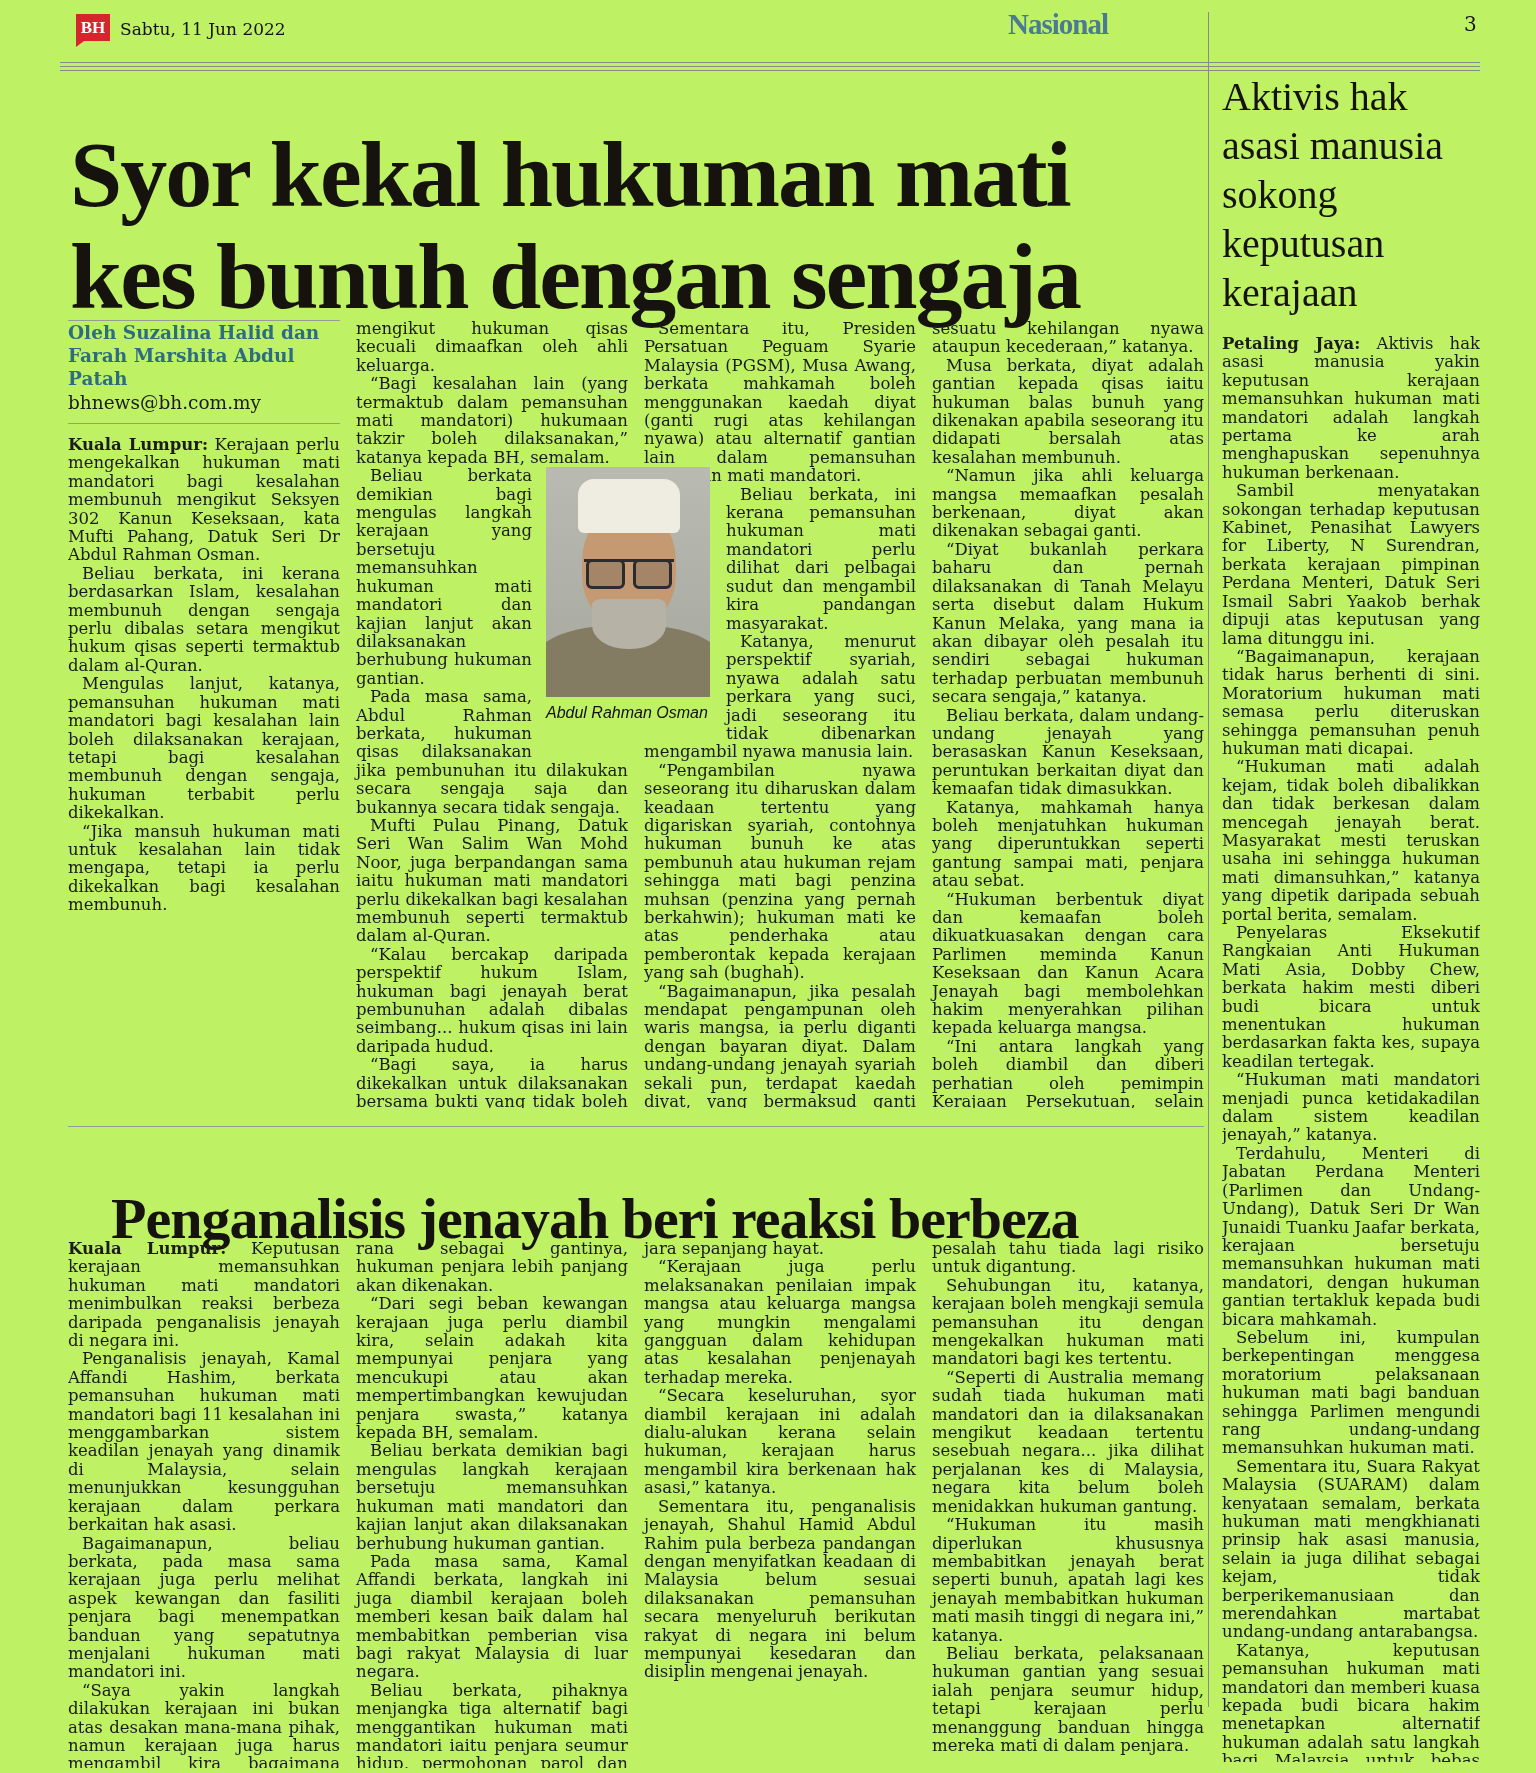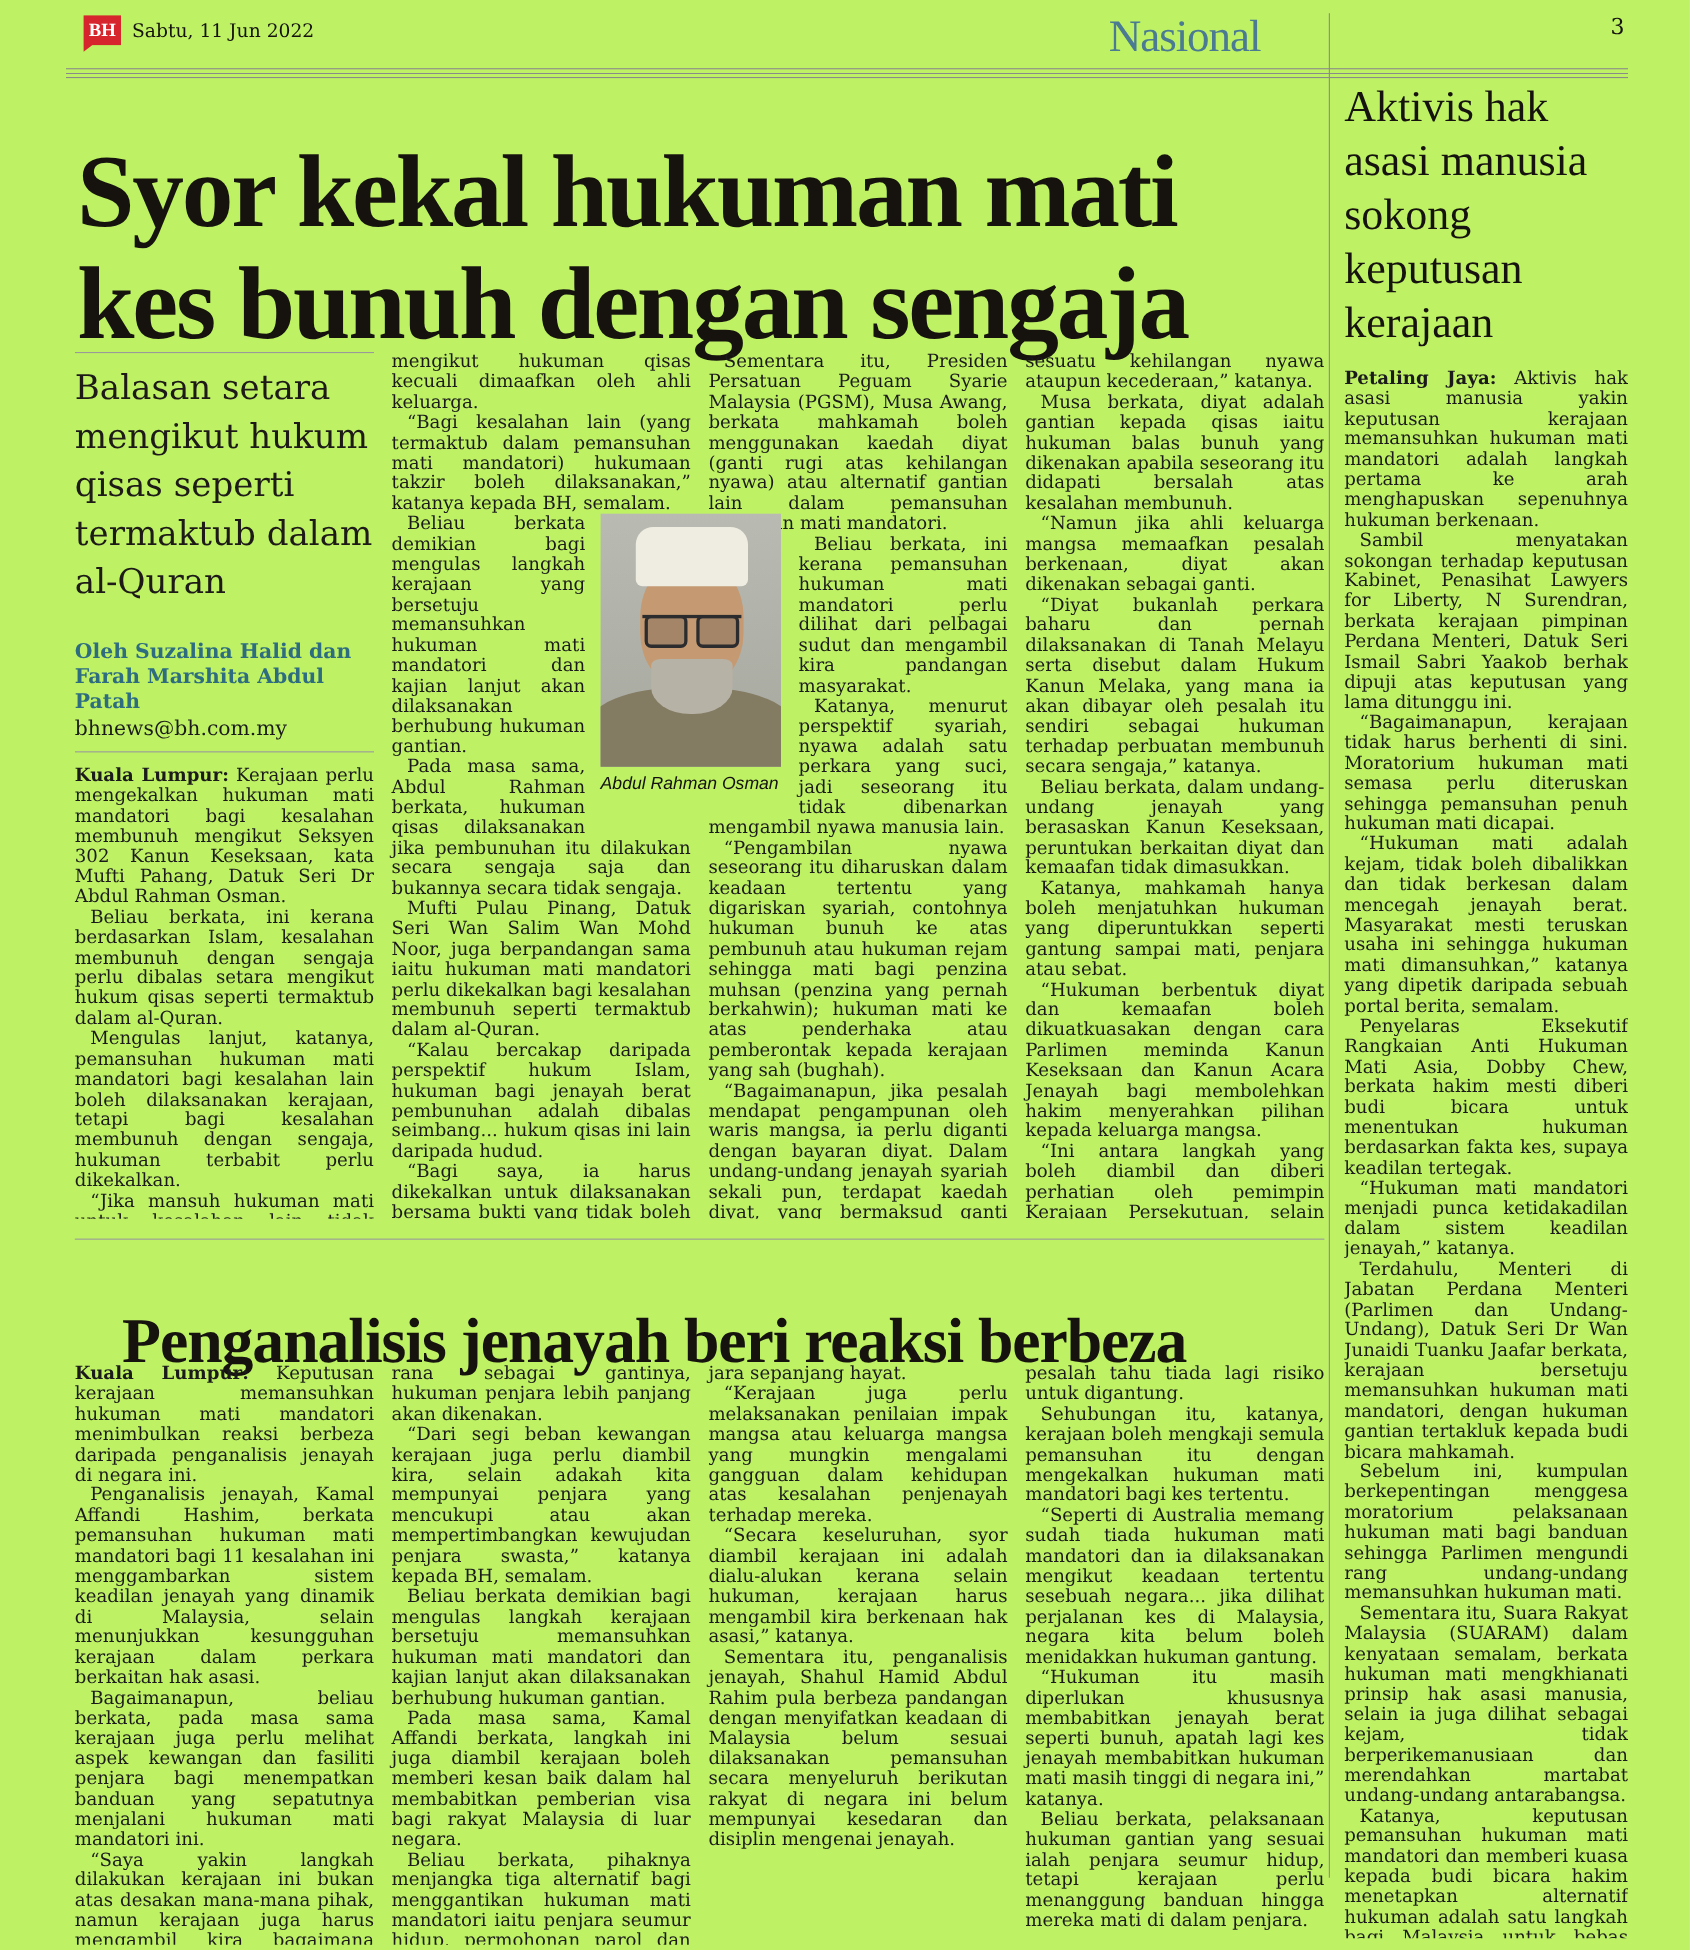--- a/index.html
+++ b/index.html
@@ -6,21 +6,21 @@
   .page{position:relative;width:1536px;height:1773px;margin:0 auto;background:#bef264;
         font-family:"DejaVu Serif",serif;color:#1b1b1b;overflow:hidden;}
 
   
   .logo{position:absolute;left:76px;top:14px;width:34px;height:27px;background:#d6252c;
         color:#fff;font:bold 17px/27px "Liberation Serif",serif;text-align:center;}
   .logo::after{content:"";position:absolute;left:0;bottom:-6px;width:0;height:0;
         border-left:8px solid #d6252c;border-bottom:6px solid transparent;}
   .hdr-date{position:absolute;left:120px;top:19px;font-size:17px;color:#14110e;}
   .section-label{position:absolute;left:1008px;top:8px;font-family:"Liberation Serif",serif;
-        font-size:41px;font-weight:400;color:#4a7b92;letter-spacing:-1px;}
+        font-size:29px;font-weight:700;color:#4a7b92;letter-spacing:-1px;}
   .page-num{position:absolute;left:1464px;top:12px;font-size:20px;color:#14110e;}
   .vrule{position:absolute;left:1208px;top:12px;width:1px;height:1695px;background:#8a8a8a;}
   .hrules{position:absolute;left:60px;top:62px;width:1420px;height:7px;
         border-top:1px solid #8a8a8a;border-bottom:1px solid #8a8a8a;
         background:linear-gradient(to bottom,transparent 3px,#8a8a8a 3px,#8a8a8a 4px,transparent 4px);}
 
   
   .headline1{position:absolute;left:70px;top:60px;width:1135px;
         font-family:"Liberation Serif",serif;font-size:94px;line-height:102px;
         font-weight:700;letter-spacing:-2px;color:#16130f;}
@@ -86,21 +86,20 @@
   <div class="page-num">3</div>
   <div class="vrule"></div>
   <div class="hrules"></div>
 
   <h1 class="headline1">Syor kekal hukuman mati kes bunuh dengan sengaja</h1>
 
   <div class="main-cols">
 
     <div class="col">
       <div class="rule-thin"></div>
-      <div class="subhead">Balasan setara mengikut hukum qisas seperti termaktub dalam al-Quran</div>
       <div class="byline">Oleh Suzalina Halid dan Farah Marshita Abdul Patah</div>
       <div class="email">bhnews@bh.com.my</div>
       <div class="rule-mid"></div>
       <p class="body-p noindent"><b class="dateline">Kuala Lumpur:</b> <span>Kerajaan perlu mengekalkan hukuman mati mandatori bagi kesalahan membunuh mengikut Seksyen 302 Kanun Keseksaan, kata Mufti Pahang, Datuk Seri Dr Abdul Rahman Osman.</span></p>
       <p class="body-p">Beliau berkata, ini kerana berdasarkan Islam, kesalahan membunuh dengan sengaja perlu dibalas setara mengikut hukum qisas seperti termaktub dalam al-Quran.</p>
       <p class="body-p">Mengulas lanjut, katanya, pemansuhan hukuman mati mandatori bagi kesalahan lain boleh dilaksanakan kerajaan, tetapi bagi kesalahan membunuh dengan sengaja, hukuman terbabit perlu dikekalkan.</p>
       <p class="body-p">“Jika mansuh hukuman mati untuk kesalahan lain tidak mengapa, tetapi ia perlu dikekalkan bagi kesalahan membunuh.</p>
 
     </div>
 

